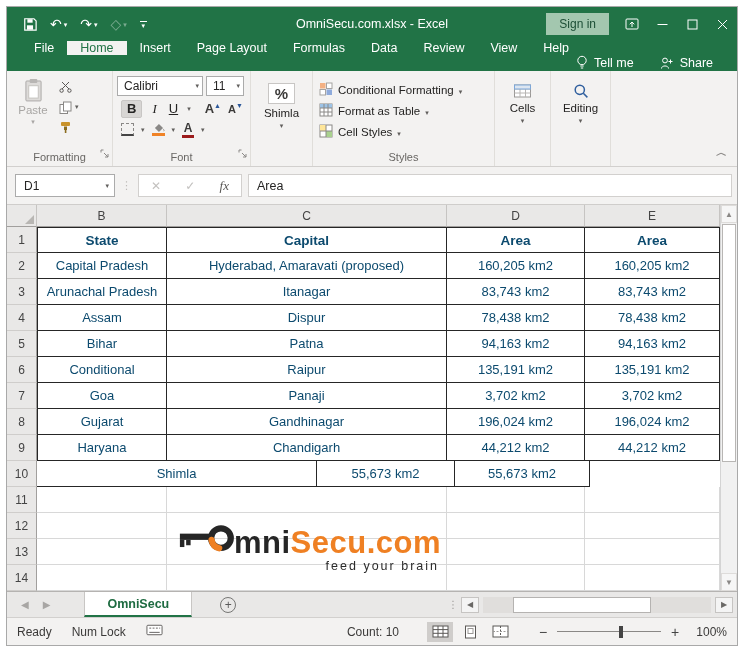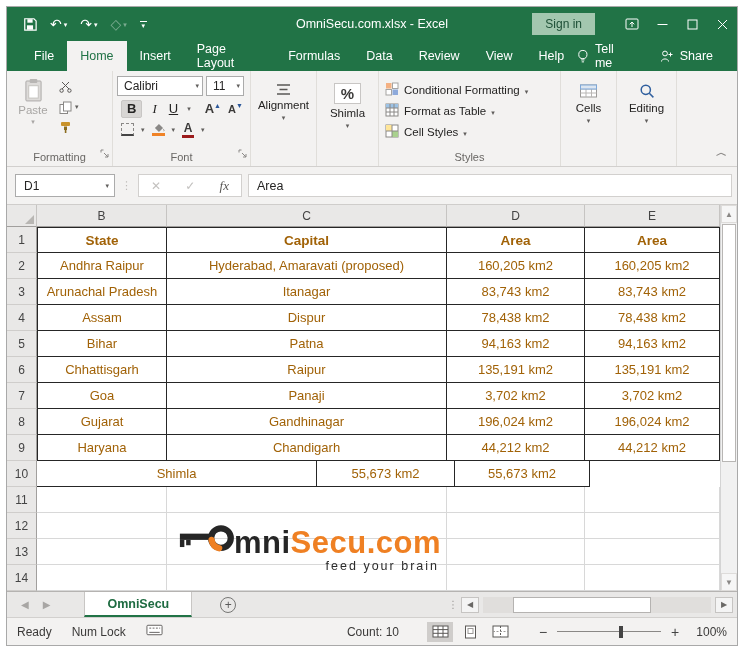--- a/index.html
+++ b/index.html
@@ -12,25 +12,25 @@
   .titlebar { height:34px; background:#217346; display:flex; align-items:center; position:relative; color:#fff; }
   .qat { display:flex; align-items:center; gap:13px; margin-left:16px; z-index:2; }
   .qat .qi { display:flex; align-items:center; color:#fff; font-size:14px; line-height:1; cursor:default; }
   .qat .caret { font-size:7px; margin-left:2px; color:#fff; }
   .qat .dim { opacity:.4; }
   .qmore { display:inline-flex; flex-direction:column; align-items:center; }
   .qmore .bar { width:7px; border-top:1px solid #fff; margin-bottom:1px; }
   .qmore .v { font-size:7px; line-height:5px; }
   .win-title { position:absolute; left:0; right:0; text-align:center; font-size:12.5px; color:#fff; pointer-events:none; }
   .tb-right { margin-left:auto; display:flex; align-items:center; height:100%; z-index:2; }
-  .signin { background:#a3c7af; color:#1d4f36; font-size:12px; padding:4px 13px; margin-right:22px; }
+  .signin { background:#a3c7af; color:#1d4f36; font-size:12px; padding:4px 13px; margin-right:8px; }
   .wbtn { width:30px; height:100%; display:flex; align-items:center; justify-content:center; }
 
   
-  .menubar { height:30px; background:#217346; display:flex; align-items:stretch; padding-left:14px; }
+  .menubar { height:30px; background:#217346; display:flex; align-items:stretch; padding-left:14px;flex-direction:column; }
   #menu-tabs { display:flex; }
   .mtab { display:flex; align-items:center; padding:0 13px; color:#fff; font-size:12.5px; }
   .mtab.active { background:#f3f2f1; color:#217346; }
   .menu-right { margin-left:auto; display:flex; align-items:center; gap:26px; padding-right:24px; color:#fff; font-size:12.5px; }
   .menu-right .mr-item { display:flex; align-items:center; gap:6px; }
 
   
   .ribbon { height:96px; background:#f3f2f1; display:flex; border-bottom:1px solid #d2d0ce; position:relative; }
   .rgroup { display:flex; flex-direction:column; border-right:1px solid #e0deda; position:relative; padding-top:4px; }
   .rg-label { text-align:center; font-size:11px; color:#696764; padding:2px 0 3px; margin-top:auto; }
@@ -89,21 +89,21 @@
   .colhead { display:flex; height:22px; background:#e9e8e7; }
   .ch { border-right:1px solid #c6c4c2; border-bottom:1px solid #a19f9d; font-size:12px; color:#444;
         display:flex; align-items:center; justify-content:center; background:#e9e8e7; }
   .corner { position:relative; }
   .corner::after { content:""; position:absolute; right:2px; bottom:2px; border-left:9px solid transparent; border-bottom:9px solid #b8b6b3; }
   .rowhead-w { width:30px; } .colB { width:130px; } .colC { width:280px; } .colD { width:138px; } .colE { width:135px; }
   #grid-body { position:relative; flex:1; }
   .grow2 { display:flex; height:26px; }
   .rowhead { width:30px; background:#e9e8e7; border-right:1px solid #a19f9d; border-bottom:1px solid #cfcdcb;
              font-size:12px; color:#444; display:flex; align-items:center; justify-content:center; }
-  .cell { display:flex; align-items:center; justify-content:center; font-size:13px; color:#a16207;
+  .cell { display:flex; align-items:center; justify-content:center; font-size:13px; color:#0c4a6e;
           border-right:1px solid #d8d8d8; border-bottom:1px solid #d8d8d8; overflow:hidden; white-space:nowrap; }
   .cell.tbl { border-right:1px solid #262626; border-bottom:1px solid #262626; }
   .cell.tbl.leftb { border-left:1px solid #262626; }
   .cell.tbl.topb { border-top:1px solid #262626; }
   .cell.th { font-weight:bold; font-size:13.5px; }
   .vscroll { width:17px; display:flex; flex-direction:column; background:#f1f1f1; border-left:1px solid #d4d4d4; }
   .vs-btn { height:18px; display:flex; align-items:center; justify-content:center; color:#8a8886; font-size:8px; border:1px solid #dedcda; background:#f6f6f6; }
   .vs-thumb { height:238px; background:#fff; border:1px solid #b8b6b4; margin:1px 1px; }
   .vs-track { flex:1; }
 
@@ -308,29 +308,20 @@
           <span class="caret">▾</span>
         </div>
         <div class="rg-label">Font</div>
         <span class="launcher">
           <svg width="9" height="9" viewBox="0 0 9 9">
               <path d="M1 3.5V1h2.5M4 4l4 4M8 5v3H5" fill="none" stroke="#8a8886"></path>
             </svg>
         </span>
       </div>
 
-      <div class="rgroup g-align">
-        <div class="bigbtn">
-          <svg width="17" height="13" viewBox="0 0 17 13">
-              <path d="M2 2h13M4.5 6.5h8M2 11h13" stroke="#5a5856" stroke-width="1.6"></path>
-            </svg>
-          <span class="blbl">Alignment</span>
-          <span class="caret">▾</span>
-        </div>
-      </div>
 
       <div class="rgroup g-num">
         <div class="bigbtn">
           <span class="pct">%</span>
           <span class="blbl">Shimla</span>
           <span class="caret">▾</span>
         </div>
       </div>
 
       <div class="rgroup g-styles">
@@ -433,21 +424,21 @@
           </div>
         <div class="grow2">
               <div class="rowhead">1</div>
               <div class="cell colB th tbl topb leftb">State</div>
               <div class="cell colC th tbl topb">Capital</div>
               <div class="cell colD th tbl topb">Area</div>
               <div class="cell colE th tbl topb">Area</div>
             </div>
             <div class="grow2">
               <div class="rowhead">2</div>
-              <div class="cell colB tbl leftb">Andhra Raipur</div>
+              <div class="cell colB tbl leftb">Capital Pradesh</div>
               <div class="cell colC tbl">Hyderabad, Amaravati (proposed)</div>
               <div class="cell colD tbl">160,205 km2</div>
               <div class="cell colE tbl">160,205 km2</div>
             </div>
             <div class="grow2">
               <div class="rowhead">3</div>
               <div class="cell colB tbl leftb">Arunachal Pradesh</div>
               <div class="cell colC tbl">Itanagar</div>
               <div class="cell colD tbl">83,743 km2</div>
               <div class="cell colE tbl">83,743 km2</div>
@@ -461,21 +452,21 @@
             </div>
             <div class="grow2">
               <div class="rowhead">5</div>
               <div class="cell colB tbl leftb">Bihar</div>
               <div class="cell colC tbl">Patna</div>
               <div class="cell colD tbl">94,163 km2</div>
               <div class="cell colE tbl">94,163 km2</div>
             </div>
             <div class="grow2">
               <div class="rowhead">6</div>
-              <div class="cell colB tbl leftb">Chhattisgarh</div>
+              <div class="cell colB tbl leftb">Conditional</div>
               <div class="cell colC tbl">Raipur</div>
               <div class="cell colD tbl">135,191 km2</div>
               <div class="cell colE tbl">135,191 km2</div>
             </div>
             <div class="grow2">
               <div class="rowhead">7</div>
               <div class="cell colB tbl leftb">Goa</div>
               <div class="cell colC tbl">Panaji</div>
               <div class="cell colD tbl">3,702 km2</div>
               <div class="cell colE tbl">3,702 km2</div>

